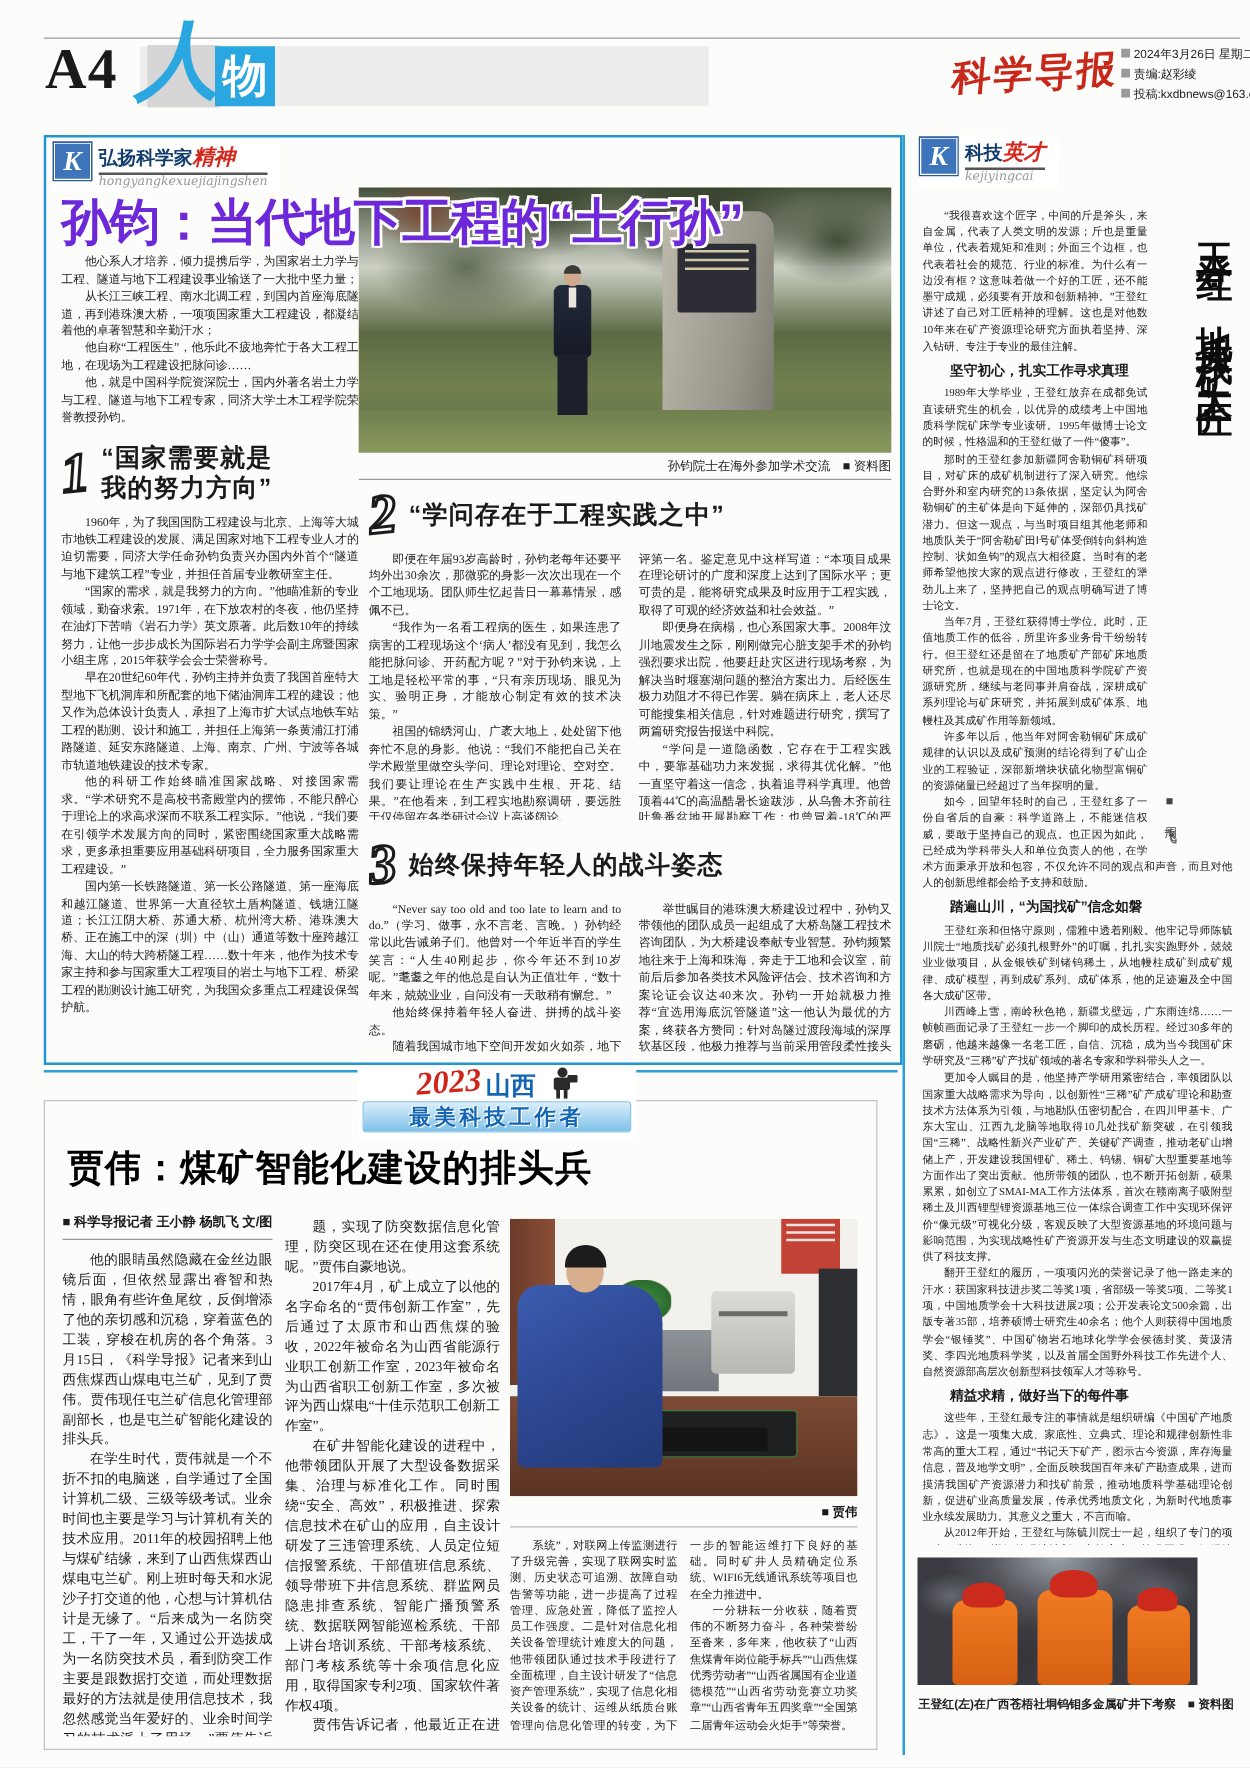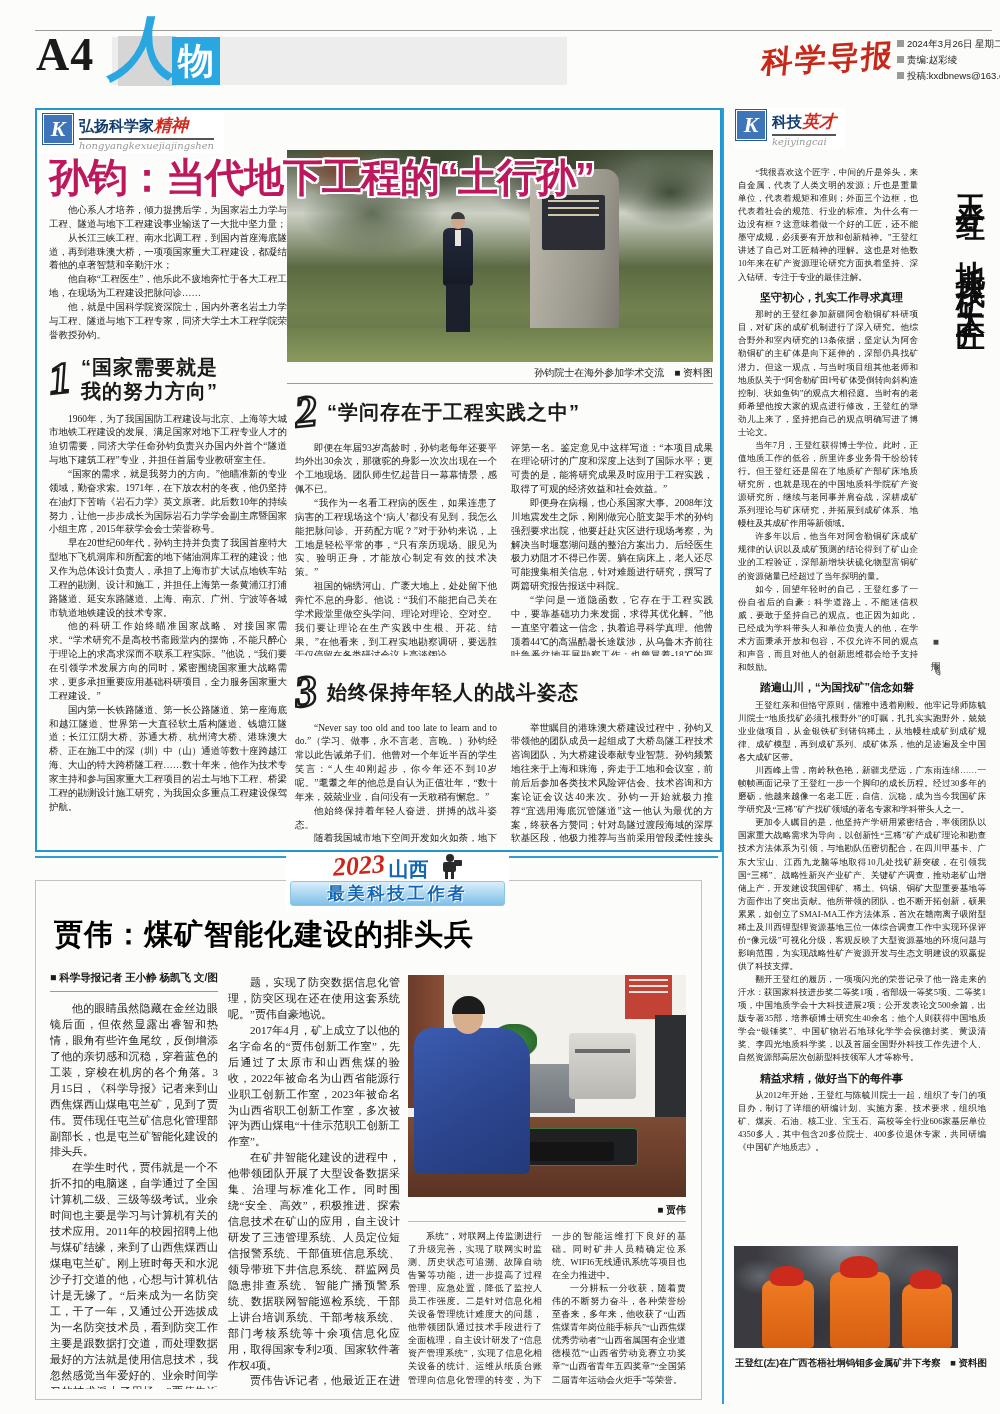--- a/index.html
+++ b/index.html
@@ -31,21 +31,21 @@
   .tag-label{font-family:"Liberation Sans",sans-serif;font-weight:bold;font-size:15px;color:#123c6e;margin-top:20px;}
   .tag-accent{color:#d4281c;font-style:italic;font-weight:bold;font-size:17px;
               font-family:"Liberation Serif",serif;}
   .pinyin{font-style:italic;color:#999;font-size:10px;font-family:"DejaVu Serif",serif;}
   
   .main-box{position:absolute;left:35px;top:108px;width:683px;height:740px;
             border:2px solid #2196cf;}
   .tag1{position:absolute;left:4px;top:2px;z-index:4;}
   .headline1{position:absolute;left:12px;top:40px;width:664px;z-index:3;
              font-family:"Liberation Sans",sans-serif;font-weight:bold;font-size:40px;
-             letter-spacing:-1px;color:#be185d;white-space:nowrap;
+             letter-spacing:-1px;color:#6d28d9;white-space:nowrap;
              text-shadow:-2px -2px 0 #fff,2px -2px 0 #fff,-2px 2px 0 #fff,2px 2px 0 #fff,
                          0 -2px 0 #fff,0 2px 0 #fff,-2px 0 0 #fff,2px 0 0 #fff;}
   .photo1{position:absolute;left:250px;top:40px;width:426px;height:212px;overflow:hidden;
           background:linear-gradient(180deg,#45513a 0%,#57654249 30%,#5c6a44 55%,#72814f 75%,#5f6e45 100%);}
   .p1-canopy{position:absolute;inset:0;
      background:radial-gradient(60px 40px at 12% 10%,#7a3b28cc,transparent 70%),
        radial-gradient(90px 55px at 35% 8%,#2f3a24dd,transparent 70%),
        radial-gradient(120px 70px at 65% 12%,#26301dde,transparent 70%),
        radial-gradient(80px 50px at 90% 20%,#33402add,transparent 70%),
        radial-gradient(100px 60px at 20% 30%,#3c4a2fbb,transparent 70%);}
@@ -340,30 +340,32 @@
     </div>
 
     <div class="rbody">
       <div class="vhead-wrap">
         <div class="vhead">王登红：地质找矿『大工匠』</div>
         <div class="vbyline">■ 周飞飞</div>
       </div>
       <div>
           <p class="para">“我很喜欢这个匠字，中间的斤是斧头，来自金属，代表了人类文明的发源；斤也是重量单位，代表着规矩和准则；外面三个边框，也代表着社会的规范、行业的标准。为什么有一边没有框？这意味着做一个好的工匠，还不能墨守成规，必须要有开放和创新精神。”王登红讲述了自己对工匠精神的理解。这也是对他数10年来在矿产资源理论研究方面执着坚持、深入钻研、专注于专业的最佳注解。</p>
           <p class="subhead">坚守初心，扎实工作寻求真理</p>
+          <p class="para">1989年大学毕业，王登红放弃在成都免试直读研究生的机会，以优异的成绩考上中国地质科学院矿床学专业读研。1995年做博士论文的时候，性格温和的王登红做了一件“傻事”。</p>
           <p class="para">那时的王登红参加新疆阿舍勒铜矿科研项目，对矿床的成矿机制进行了深入研究。他综合野外和室内研究的13条依据，坚定认为阿舍勒铜矿的主矿体是向下延伸的，深部仍具找矿潜力。但这一观点，与当时项目组其他老师和地质队关于“阿舍勒矿田Ⅰ号矿体受倒转向斜构造控制、状如鱼钩”的观点大相径庭。当时有的老师希望他按大家的观点进行修改，王登红的犟劲儿上来了，坚持把自己的观点明确写进了博士论文。</p>
           <p class="para">当年7月，王登红获得博士学位。此时，正值地质工作的低谷，所里许多业务骨干纷纷转行。但王登红还是留在了地质矿产部矿床地质研究所，也就是现在的中国地质科学院矿产资源研究所，继续与老同事并肩奋战，深耕成矿系列理论与矿床研究，并拓展到成矿体系、地幔柱及其成矿作用等新领域。</p>
           <p class="para">许多年以后，他当年对阿舍勒铜矿床成矿规律的认识以及成矿预测的结论得到了矿山企业的工程验证，深部新增块状硫化物型富铜矿的资源储量已经超过了当年探明的量。</p>
           <p class="para">如今，回望年轻时的自己，王登红多了一份自省后的自豪：科学道路上，不能迷信权威，要敢于坚持自己的观点。也正因为如此，已经成为学科带头人和单位负责人的他，在学术方面秉承开放和包容，不仅允许不同的观点和声音，而且对他人的创新思维都会给予支持和鼓励。</p>
           <p class="subhead">踏遍山川，“为国找矿”信念如磐</p>
           <p class="para">王登红亲和但恪守原则，儒雅中透着刚毅。他牢记导师陈毓川院士“地质找矿必须扎根野外”的叮嘱，扎扎实实跑野外，兢兢业业做项目，从金银铁矿到锗钨稀土，从地幔柱成矿到成矿规律、成矿模型，再到成矿系列、成矿体系，他的足迹遍及全中国各大成矿区带。</p>
           <p class="para">川西峰上雪，南岭秋色艳，新疆戈壁远，广东雨连绵……一帧帧画面记录了王登红一步一个脚印的成长历程。经过30多年的磨砺，他越来越像一名老工匠，自信、沉稳，成为当今我国矿床学研究及“三稀”矿产找矿领域的著名专家和学科带头人之一。</p>
           <p class="para">更加令人瞩目的是，他坚持产学研用紧密结合，率领团队以国家重大战略需求为导向，以创新性“三稀”矿产成矿理论和勘查技术方法体系为引领，与地勘队伍密切配合，在四川甲基卡、广东大宝山、江西九龙脑等地取得10几处找矿新突破，在引领我国“三稀”、战略性新兴产业矿产、关键矿产调查，推动老矿山增储上产，开发建设我国锂矿、稀土、钨锡、铜矿大型重要基地等方面作出了突出贡献。他所带领的团队，也不断开拓创新，硕果累累，如创立了SMAI-MA工作方法体系，首次在赣南离子吸附型稀土及川西锂型锂资源基地三位一体综合调查工作中实现环保评价“像元级”可视化分级，客观反映了大型资源基地的环境问题与影响范围，为实现战略性矿产资源开发与生态文明建设的双赢提供了科技支撑。</p>
           <p class="para">翻开王登红的履历，一项项闪光的荣誉记录了他一路走来的汗水：获国家科技进步奖二等奖1项，省部级一等奖5项、二等奖1项，中国地质学会十大科技进展2项；公开发表论文500余篇，出版专著35部，培养硕博士研究生40余名；他个人则获得中国地质学会“银锤奖”、中国矿物岩石地球化学学会侯德封奖、黄汲清奖、李四光地质科学奖，以及首届全国野外科技工作先进个人、自然资源部高层次创新型科技领军人才等称号。</p>
           <p class="subhead">精益求精，做好当下的每件事</p>
+          <p class="para">这些年，王登红最专注的事情就是组织研编《中国矿产地质志》。这是一项集大成、家底性、立典式、理论和规律创新性非常高的重大工程，通过“书记天下矿产，图示古今资源，库存海量信息，普及地学文明”，全面反映我国百年来矿产勘查成果，进而摸清我国矿产资源潜力和找矿前景，推动地质科学基础理论创新，促进矿业高质量发展，传承优秀地质文化，为新时代地质事业永续发展助力。其意义之重大，不言而喻。</p>
           <p class="para">从2012年开始，王登红与陈毓川院士一起，组织了专门的项目办，制订了详细的研编计划、实施方案、技术要求，组织地矿、煤炭、石油、核工业、宝玉石、高校等全行业606家基层单位4350多人，其中包含20多位院士、400多位退休专家，共同研编《中国矿产地质志》。</p>
         </div>
     </div>
 
     <div class="photo3">
       <div class="p3-rock"></div>
       <div class="p3-miner" style="left:28px;top:34px;width:52px;height:68px;"></div>
       <div class="p3-helmet" style="left:36px;top:20px;width:34px;height:20px;"></div>
       <div class="p3-miner" style="left:96px;top:26px;width:60px;height:76px;"></div>
       <div class="p3-helmet" style="left:106px;top:10px;width:38px;height:22px;"></div>

